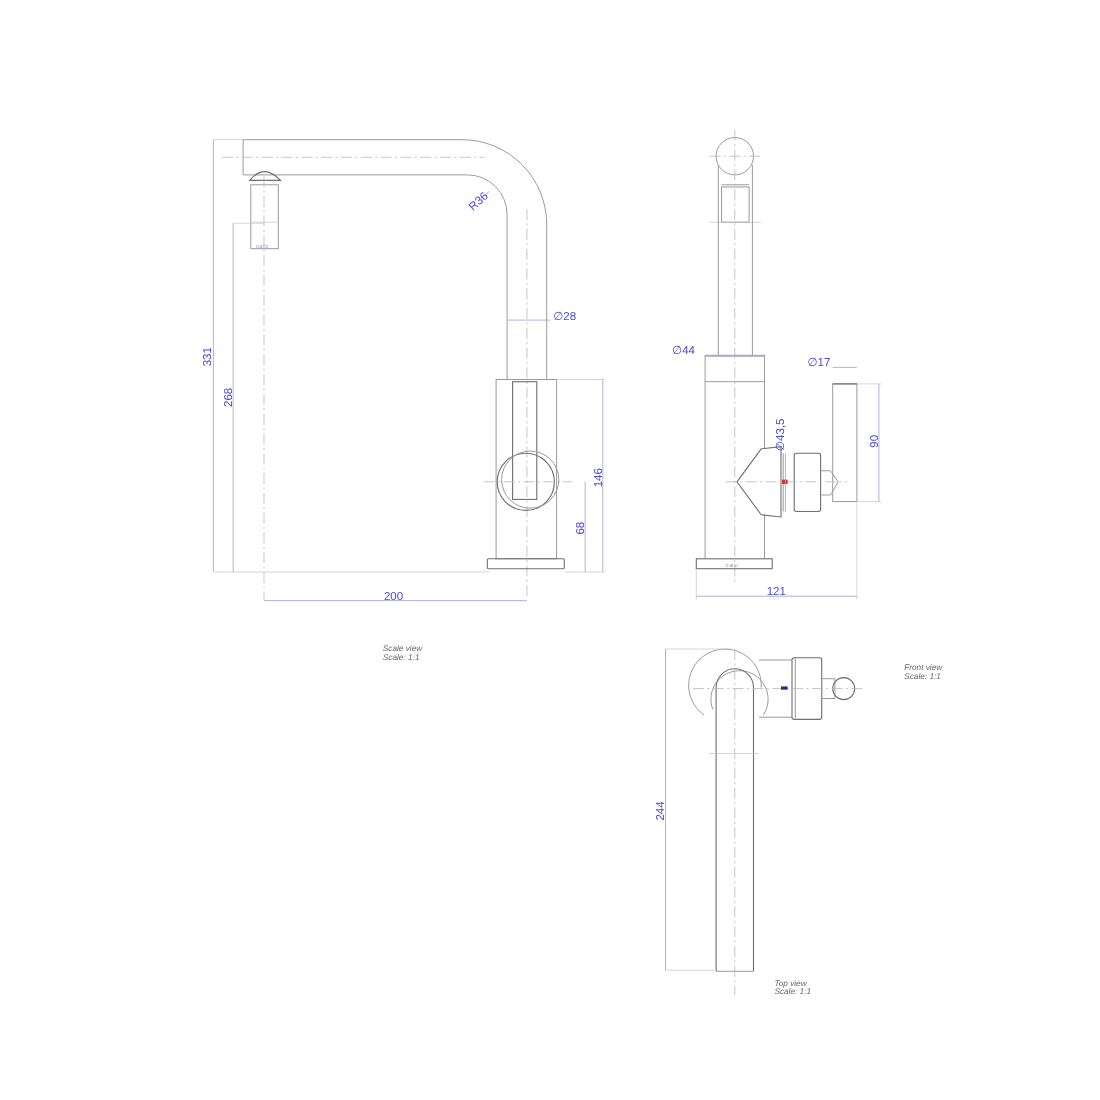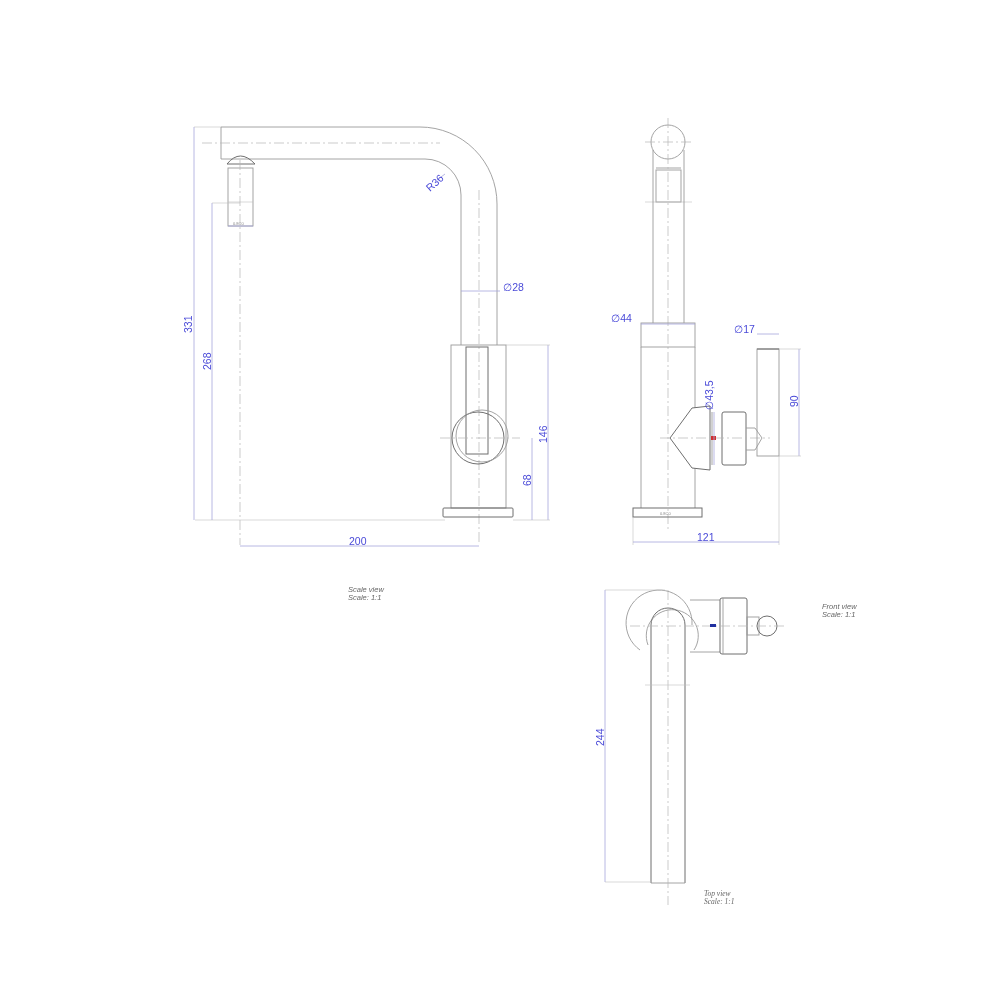--- a/index.html
+++ b/index.html
@@ -151,16 +151,16 @@
 </svg>
 
 <div class="caption-div" style="left:348px; top:586px;">
   <div>Scale view</div>
   <div>Scale:  1:1</div>
 </div>
 <div class="caption-div" style="left:822px; top:555px;margin-top:48px;">
   <div>Front view</div>
   <div>Scale:  1:1</div>
 </div>
-<div class="caption-div" style="left:704px; top:890px;font-family:Liberation Serif, serif;">
+<div class="caption-div" style="left:704px; top:890px;">
   <div>Top view</div>
   <div>Scale:  1:1</div>
 </div>
 
 </body></html>

